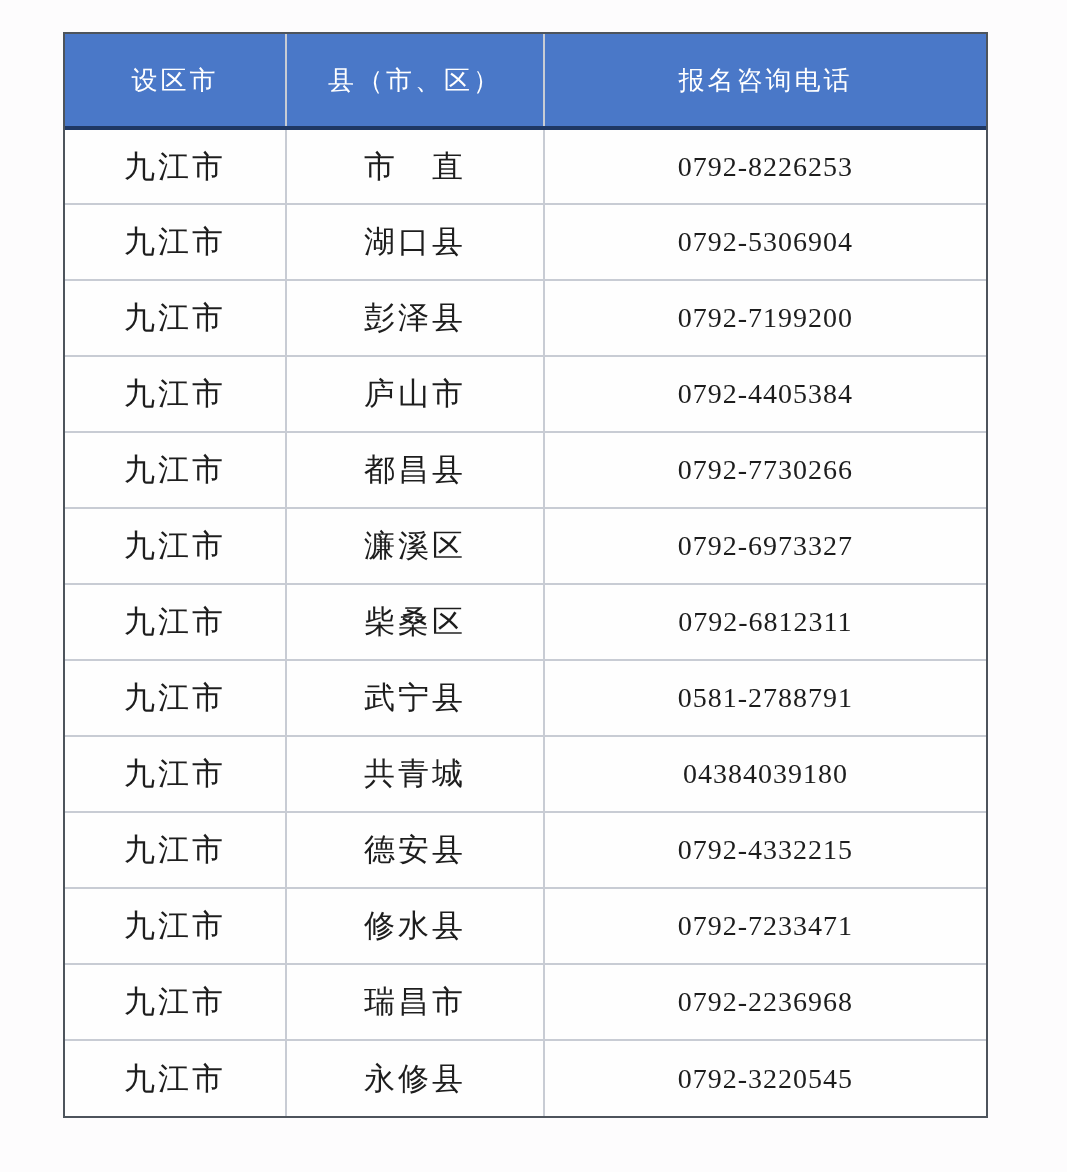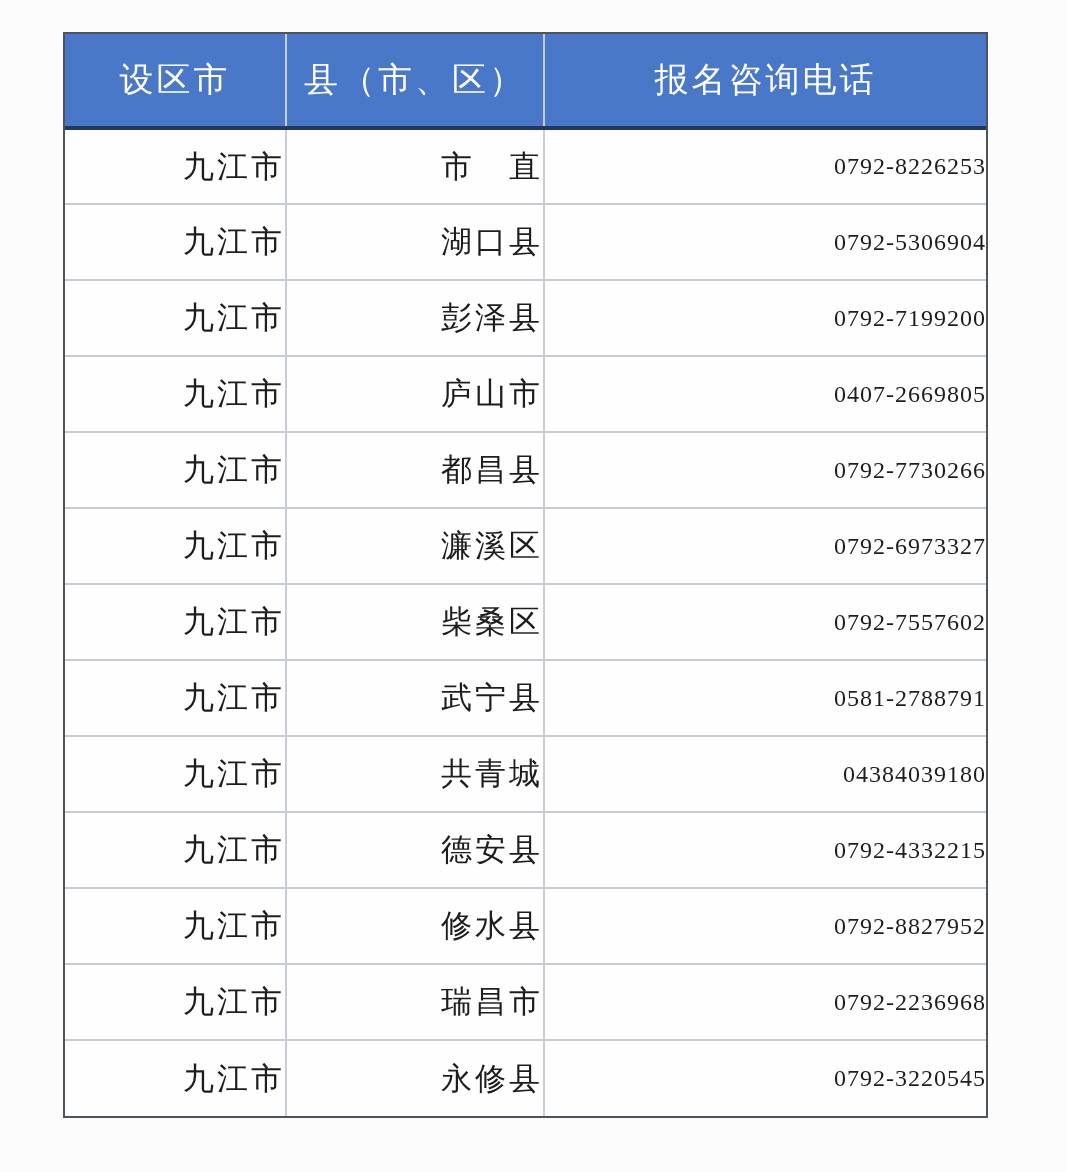--- a/index.html
+++ b/index.html
@@ -38,48 +38,48 @@
     border-collapse: collapse;
     table-layout: fixed;
   }
   col.col-city   { width: 24%; }
   col.col-county { width: 28%; }
   col.col-phone  { width: 48%; }
   .phone-table th {
     height: 94px;
     background: var(--header-bg, #4a78c8);
     color: var(--header-text, #ffffff);
-    font-size: 34px;
+    font-size: 26px;
     font-weight: normal;
     letter-spacing: 3px;
     text-align: center;
     vertical-align: middle;
     border: 2px solid var(--grid-line, #c8ccd4);
     border-top: none;
     border-bottom: 4px solid var(--header-underline, #1f3864);
   }
   .phone-table th:first-child { border-left: none; }
   .phone-table th:last-child  { border-right: none; font-family: Liberation Serif, serif; }
   .phone-table td {
     height: 76px;
     background: var(--cell-bg, #fefefe);
     color: var(--body-text, #1d1d1d);
-    text-align: right;
+    text-align: center;
     vertical-align: middle;
     border: 2px solid var(--grid-line, #c8ccd4);
   }
   .phone-table td:first-child { border-left: none; }
   .phone-table td:last-child  { border-right: none; }
   .phone-table tr:last-child td { border-bottom: none; }
   td.cell-cjk {
     font-size: 31px;
     letter-spacing: 3px;
   }
   td.cell-phone {
-    font-size: 24px;
+    font-size: 28px;
     letter-spacing: 1px;
   }
 </style>
 </head>
 <body>
 
 <div class="page">
   <div class="table-frame">
     <table class="phone-table">
       <colgroup>
@@ -109,39 +109,39 @@
 
   <tr>
     <td class="cell-cjk cell-city">九江市</td>
     <td class="cell-cjk cell-county">彭泽县</td>
     <td class="cell-phone">0792-7199200</td>
   </tr>
 
   <tr>
     <td class="cell-cjk cell-city">九江市</td>
     <td class="cell-cjk cell-county">庐山市</td>
-    <td class="cell-phone">0407-2669805</td>
+    <td class="cell-phone">0792-4405384</td>
   </tr>
 
   <tr>
     <td class="cell-cjk cell-city">九江市</td>
     <td class="cell-cjk cell-county">都昌县</td>
     <td class="cell-phone">0792-7730266</td>
   </tr>
 
   <tr>
     <td class="cell-cjk cell-city">九江市</td>
     <td class="cell-cjk cell-county">濂溪区</td>
     <td class="cell-phone">0792-6973327</td>
   </tr>
 
   <tr>
     <td class="cell-cjk cell-city">九江市</td>
     <td class="cell-cjk cell-county">柴桑区</td>
-    <td class="cell-phone">0792-7557602</td>
+    <td class="cell-phone">0792-6812311</td>
   </tr>
 
   <tr>
     <td class="cell-cjk cell-city">九江市</td>
     <td class="cell-cjk cell-county">武宁县</td>
     <td class="cell-phone">0581-2788791</td>
   </tr>
 
   <tr>
     <td class="cell-cjk cell-city">九江市</td>
@@ -151,21 +151,21 @@
 
   <tr>
     <td class="cell-cjk cell-city">九江市</td>
     <td class="cell-cjk cell-county">德安县</td>
     <td class="cell-phone">0792-4332215</td>
   </tr>
 
   <tr>
     <td class="cell-cjk cell-city">九江市</td>
     <td class="cell-cjk cell-county">修水县</td>
-    <td class="cell-phone">0792-8827952</td>
+    <td class="cell-phone">0792-7233471</td>
   </tr>
 
   <tr>
     <td class="cell-cjk cell-city">九江市</td>
     <td class="cell-cjk cell-county">瑞昌市</td>
     <td class="cell-phone">0792-2236968</td>
   </tr>
 
   <tr>
     <td class="cell-cjk cell-city">九江市</td>

